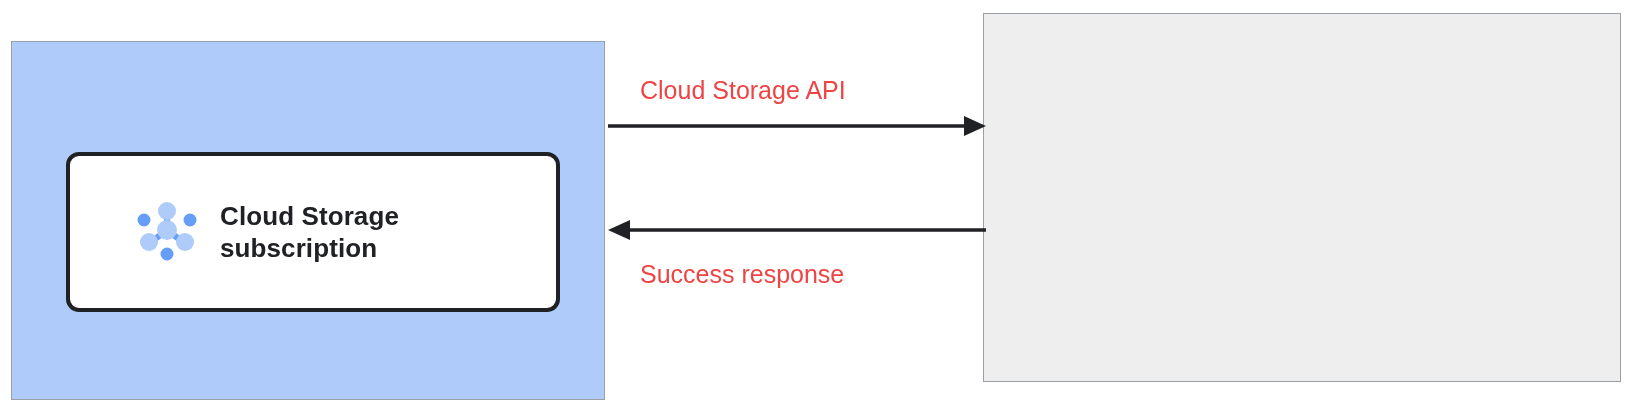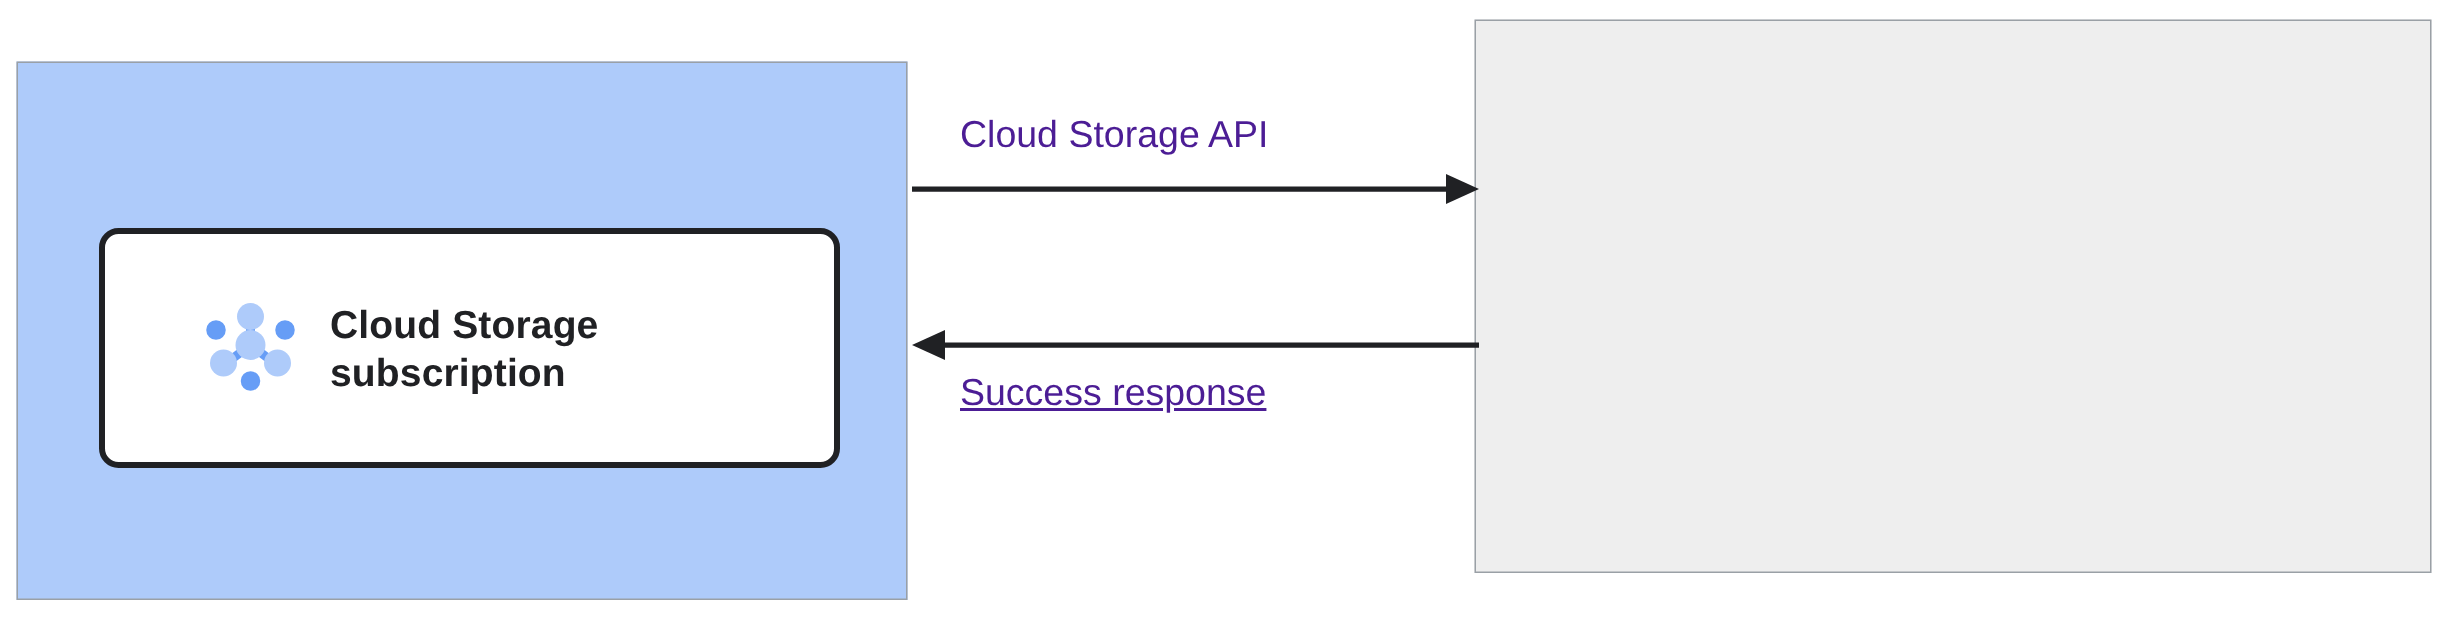--- a/index.html
+++ b/index.html
@@ -87,31 +87,30 @@
   .conn-success {
     left: 608px;
     top: 212px;
     width: 378px;
     height: 36px;
   }
 
   .conn-label {
     position: absolute;
     font-size: 25px;
-    color: #4c1d95;
+    color: #ef4444;
     white-space: nowrap;
   }
   .label-api {
     left: 640px;
     top: 76px;
   }
   .label-success {
     left: 640px;
-    top: 248px;
-    text-decoration: underline;
+    top: 260px;
   }
 </style>
 </head>
 <body>
 
 <div id="diagram">
 
   <div class="panel panel-subscription">
 
     <div class="card card-subscription">

